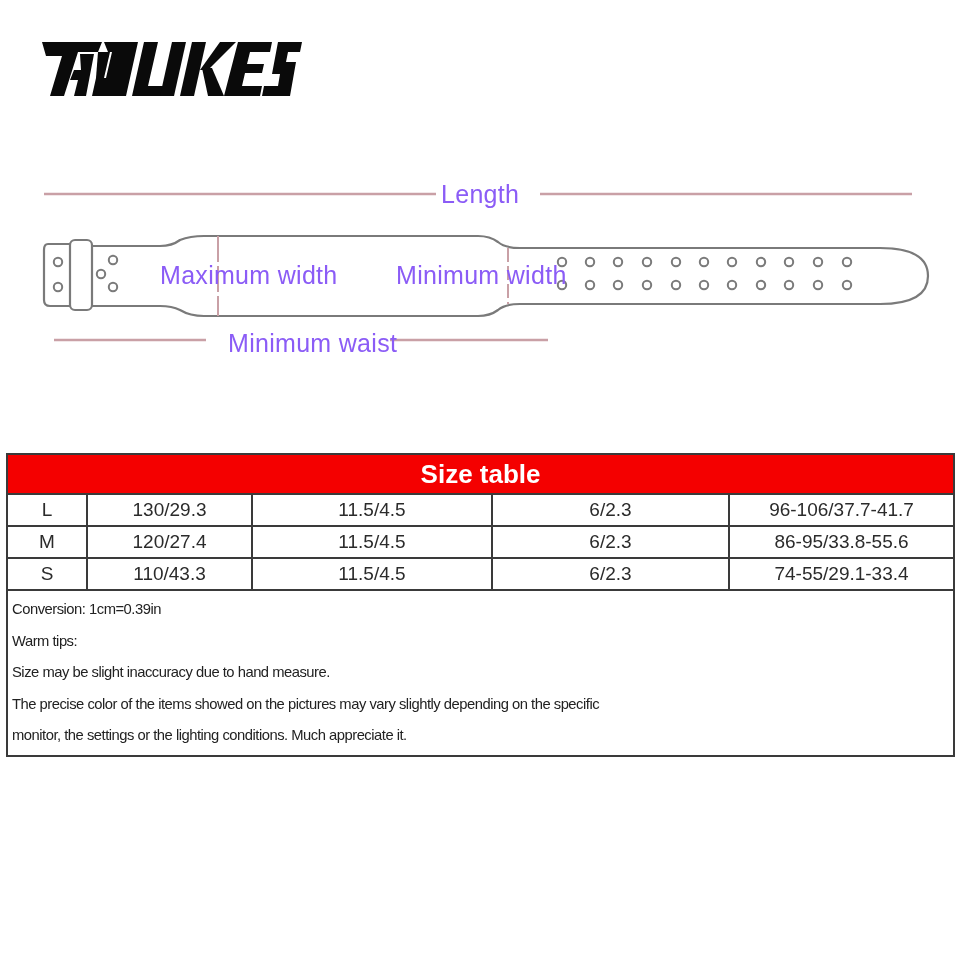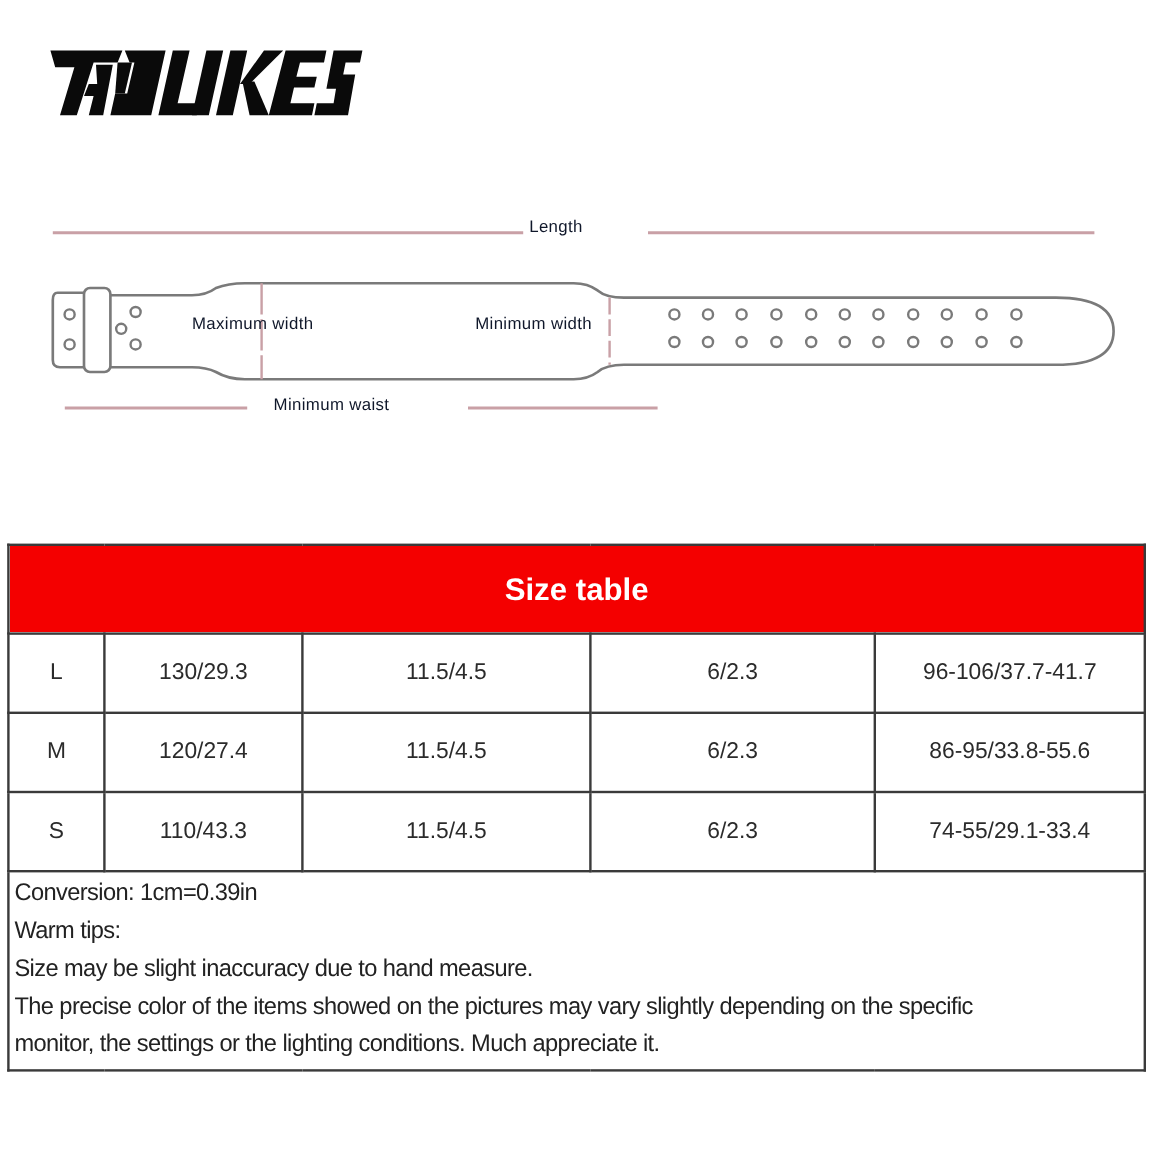--- a/index.html
+++ b/index.html
@@ -1,27 +1,27 @@
 <!DOCTYPE html>
 <html><head>
 <meta charset="utf-8">
 <style>
   html, body { margin: 0; padding: 0; background: #ffffff; }
   body { width: 960px; height: 960px; position: relative; overflow: hidden; font-family: "Liberation Sans", sans-serif; }
   .logo { position: absolute; left: 40px; top: 30px; width: 265px; height: 75px; }
   .diagram { position: absolute; left: 0; top: 160px; width: 960px; height: 210px; }
-  .diagram-label { position: absolute; font-family: "Liberation Sans", sans-serif; font-size: 14px; color: #0f172a; white-space: nowrap; letter-spacing: 0.3px; }
+  .diagram-label { position: absolute; font-family: "Liberation Sans", sans-serif; font-size: 25px; color: #8b5cf6; white-space: nowrap; letter-spacing: 0.3px; }
   .size-table-wrap { position: absolute; left: 6px; top: 453px; width: 947px; }
   table.size-table { border-collapse: collapse; width: 947px; table-layout: fixed; font-family: "Liberation Sans", sans-serif; }
-  .size-table td, .size-table th { border: 2px solid #3a3a3a; text-align: center; font-weight: normal; color: #222; padding: 17px; white-space: nowrap; overflow: hidden; }
+  .size-table td, .size-table th { border: 2px solid #3a3a3a; text-align: center; font-weight: normal; color: #222; padding: 0; white-space: nowrap; overflow: hidden; }
   .title-cell { background: #f40000; color: #ffffff !important; font-weight: bold !important; font-size: 26px; height: 38px; }
   .size-table th.col-head { font-size: 18.5px; height: 31px; color: #1c1c1c; letter-spacing: -0.2px; }
   .size-table td.data { font-size: 19px; height: 30px; color: #2b2b2b; }
   .size-table td.data.small { font-size: 17px; color: #111; }
-  .notes-cell { text-align: left !important; padding: 2px 0 4px 4px !important; font-size: 20px; color: #1a1a1a; white-space: normal !important; }
+  .notes-cell { text-align: left !important; padding: 2px 0 4px 4px !important; font-size: 15px; color: #1a1a1a; white-space: normal !important; }
   .note-line { height: 31.5px; line-height: 31.5px; letter-spacing: -0.5px; transform: scaleX(0.985); transform-origin: left center; }
 </style>
 </head>
 <body>
 
 <div class="logo">
   <svg width="265" height="75" viewBox="0 0 265 75">
     <g fill="#0a0a0a">
 
       <polygon points="2,12 62,12 58,22 38,22 24,66 10,66 22,26 6,26"></polygon>

